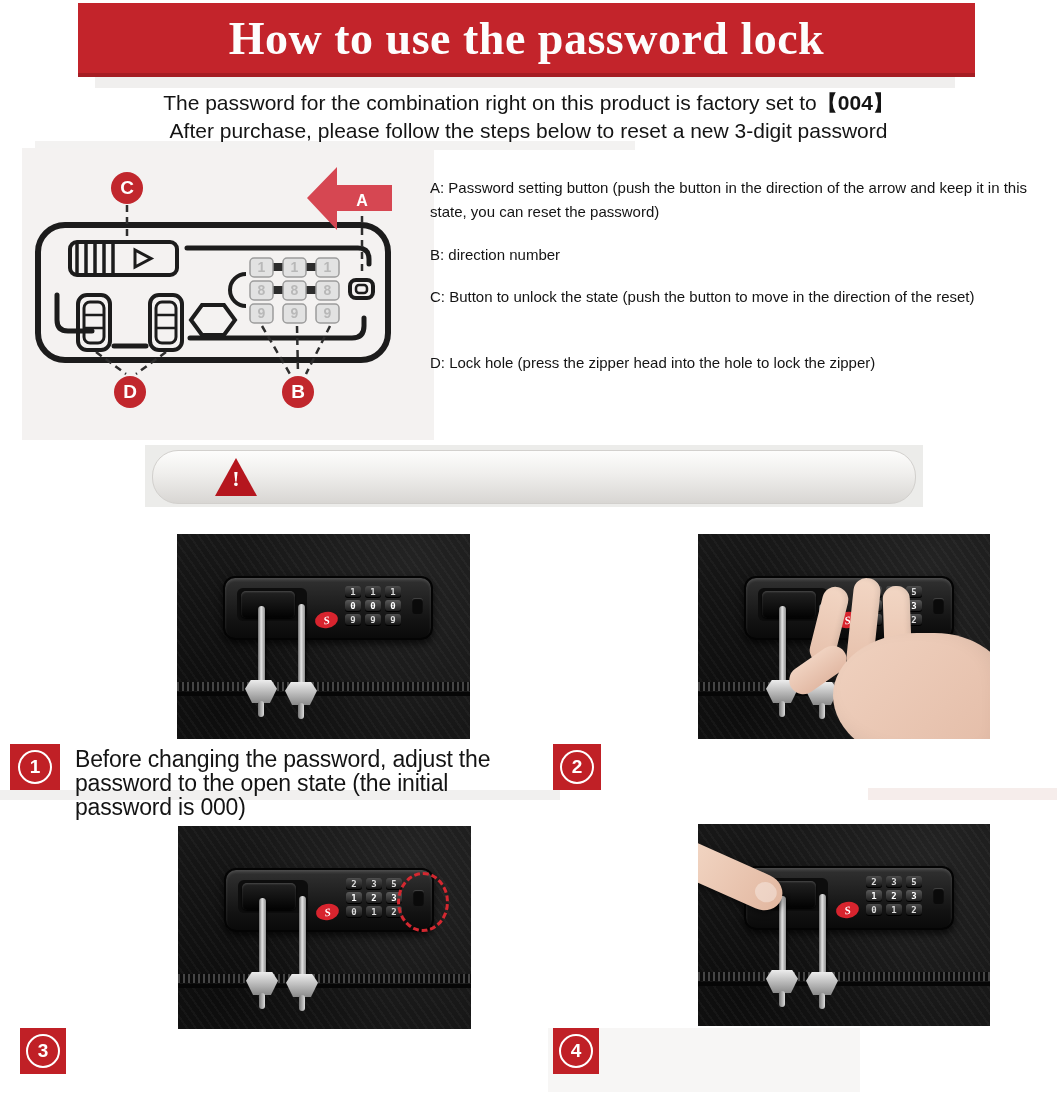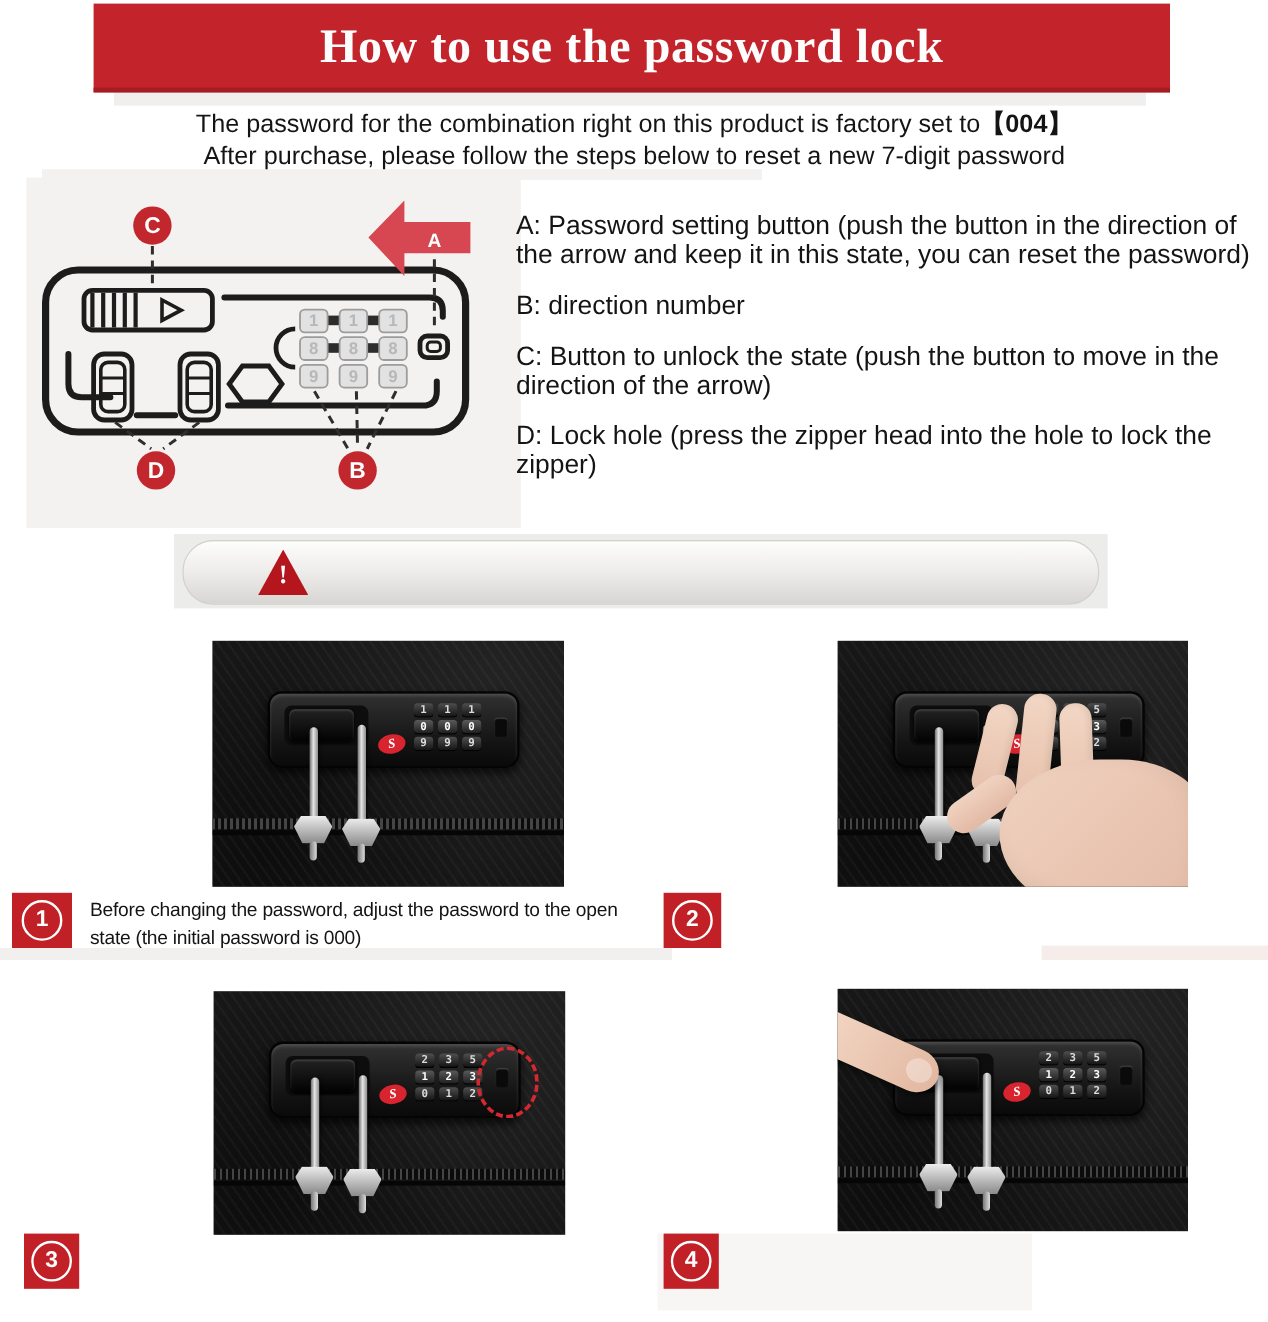--- a/index.html
+++ b/index.html
@@ -2,30 +2,30 @@
 <html><head>
 <meta charset="utf-8">
 <style>
   html,body{margin:0;padding:0;background:#ffffff;}
   .page{position:relative;width:1057px;height:1102px;background:#ffffff;overflow:hidden;
         font-family:"Liberation Sans",sans-serif;color:#141414;}
   .strip{position:absolute;}
   
   .banner{position:absolute;left:78px;top:3px;width:897px;height:70px;background:#c3242b;
           border-bottom:4px solid #a51d23;display:flex;align-items:center;justify-content:center;}
-  .banner h1{margin:0;font-family:"Liberation Serif",serif;font-weight:bold;font-size:40px;color:#fdfdfd;letter-spacing:.5px;}
+  .banner h1{margin:0;font-family:"Liberation Serif",serif;font-weight:bold;font-size:46px;color:#fdfdfd;letter-spacing:.5px;}
   
   .intro{position:absolute;left:0;width:1057px;text-align:center;font-size:21px;margin:0;}
   .intro.l1{top:89px;}
   .intro.l2{top:119px;}
   .intro b{font-weight:bold;}
   
   .diagram{position:absolute;left:22px;top:148px;width:412px;height:292px;background:#f4f2f1;}
   .legend{position:absolute;left:430px;top:0;width:628px;}
-  .legend p{position:absolute;left:0;margin:0;font-size:22px;line-height:24px;width:628px;}
+  .legend p{position:absolute;left:0;margin:0;font-size:15px;line-height:24px;width:628px;}
   .legend p.la{top:176px;} .legend p.lb{top:243px;} .legend p.lc{top:285px;} .legend p.ld{top:351px;}
   
   .warnbox{position:absolute;left:145px;top:445px;width:778px;height:62px;background:#ececea;}
   .warnpill{position:absolute;left:7px;top:5px;width:762px;height:52px;border-radius:26px;
             background:linear-gradient(180deg,#fdfdfc 0%,#efeeec 45%,#d8d6d3 100%);border:1px solid #d2d0cd;}
   .warn-tri{position:absolute;left:62px;top:7px;width:42px;height:38px;background:#b5161e;
             clip-path:polygon(50% 0,0 100%,100% 100%);}
   .warn-excl{position:absolute;left:62px;top:15px;width:42px;text-align:center;color:#ffffff;
              font-family:"Liberation Serif",serif;font-weight:bold;font-size:22px;}
   .warn-text{position:absolute;left:120px;top:9px;width:620px;text-align:center;color:#c02830;
@@ -76,21 +76,21 @@
   .fingertl{position:absolute;left:-12px;top:14px;width:112px;height:36px;border-radius:0 20px 20px 0/0 18px 18px 0;
             background:linear-gradient(100deg,#f3d8c6,#e2b7a0);transform:rotate(24deg);transform-origin:left top;
             box-shadow:2px 3px 6px rgba(0,0,0,.5);}
   .fingertl::after{content:"";position:absolute;right:6px;top:7px;width:22px;height:20px;border-radius:50%;
             background:rgba(255,255,255,.35);}
   .dashcirc{position:absolute;right:22px;top:46px;width:46px;height:54px;border:3px dashed #d42830;border-radius:50%;}
   
   .stepmark{position:absolute;background:#c02026;display:flex;align-items:center;justify-content:center;}
   .ring{width:30px;height:30px;border:2px solid #ffffff;border-radius:50%;color:#ffffff;font-size:19px;
         font-weight:bold;display:flex;align-items:center;justify-content:center;}
-  .steptext{position:absolute;margin:0;font-size:16px;line-height:24px;letter-spacing:-.2px;}
+  .steptext{position:absolute;margin:0;font-size:23px;line-height:24px;letter-spacing:-.2px;}
   .s1{left:10px;top:744px;width:50px;height:46px;} .st1{left:75px;top:747px;width:472px;}
   .s2{left:553px;top:744px;width:48px;height:46px;} .st2{left:612px;top:747px;width:445px;}
   .s3{left:20px;top:1028px;width:46px;height:46px;} .st3{left:78px;top:1029px;width:400px;}
   .s4{left:553px;top:1028px;width:46px;height:46px;} .st4{left:612px;top:1029px;width:440px;}
 </style>
 </head>
 <body>
 
 <div class="page">
 
@@ -98,21 +98,21 @@
   <div class="strip" style="left:35px;top:141px;width:600px;height:9px;background:#f3f2f1;"></div>
   <div class="strip" style="left:0;top:790px;width:560px;height:10px;background:#f1f0ef;"></div>
   <div class="strip" style="left:868px;top:788px;width:189px;height:12px;background:#f6edeb;"></div>
   <div class="strip" style="left:548px;top:1028px;width:312px;height:64px;background:#f7f6f5;"></div>
 
   <header class="banner">
     <h1>How to use the password lock</h1>
   </header>
 
   <p class="intro l1"><span>The password for the combination right on this product is factory set to</span><b>【004】</b></p>
-  <p class="intro l2">After purchase, please follow the steps below to reset a new 7-digit password</p>
+  <p class="intro l2">After purchase, please follow the steps below to reset a new 3-digit password</p>
 
   <section class="diagram">
     <svg width="412" height="292" viewBox="0 0 412 292">
 
       <rect x="16" y="77" width="350" height="135" rx="27" fill="none" stroke="#1c1c1c" stroke-width="6"></rect>
 
       <g>
         <rect x="48" y="94" width="107" height="33" rx="7" fill="none" stroke="#1c1c1c" stroke-width="4"></rect>
         <line x1="55" y1="96" x2="55" y2="125" stroke="#1c1c1c" stroke-width="3.5"></line>
         <line x1="64" y1="96" x2="64" y2="125" stroke="#1c1c1c" stroke-width="3.5"></line>
@@ -206,21 +206,21 @@
       <g>
         <circle cx="276" cy="244" r="16" fill="#c1272d"></circle>
         <text x="276" y="250" text-anchor="middle" font-size="19" font-weight="bold" fill="#ffffff">B</text>
       </g>
     </svg>
   </section>
 
   <section class="legend">
     <p class="la">A: Password setting button (push the button in the direction of the arrow and keep it in this state, you can reset the password)</p>
     <p class="lb">B: direction number</p>
-    <p class="lc">C: Button to unlock the state (push the button to move in the direction of the arrow)</p>
+    <p class="lc">C: Button to unlock the state (push the button to move in the direction of the reset)</p>
     <p class="ld">D: Lock hole (press the zipper head into the hole to lock the zipper)</p>
   </section>
 
   <div class="warnbox">
     <div class="warnpill">
       <div class="warn-tri"></div>
       <div class="warn-excl">!</div>
     </div>
   </div>
 

